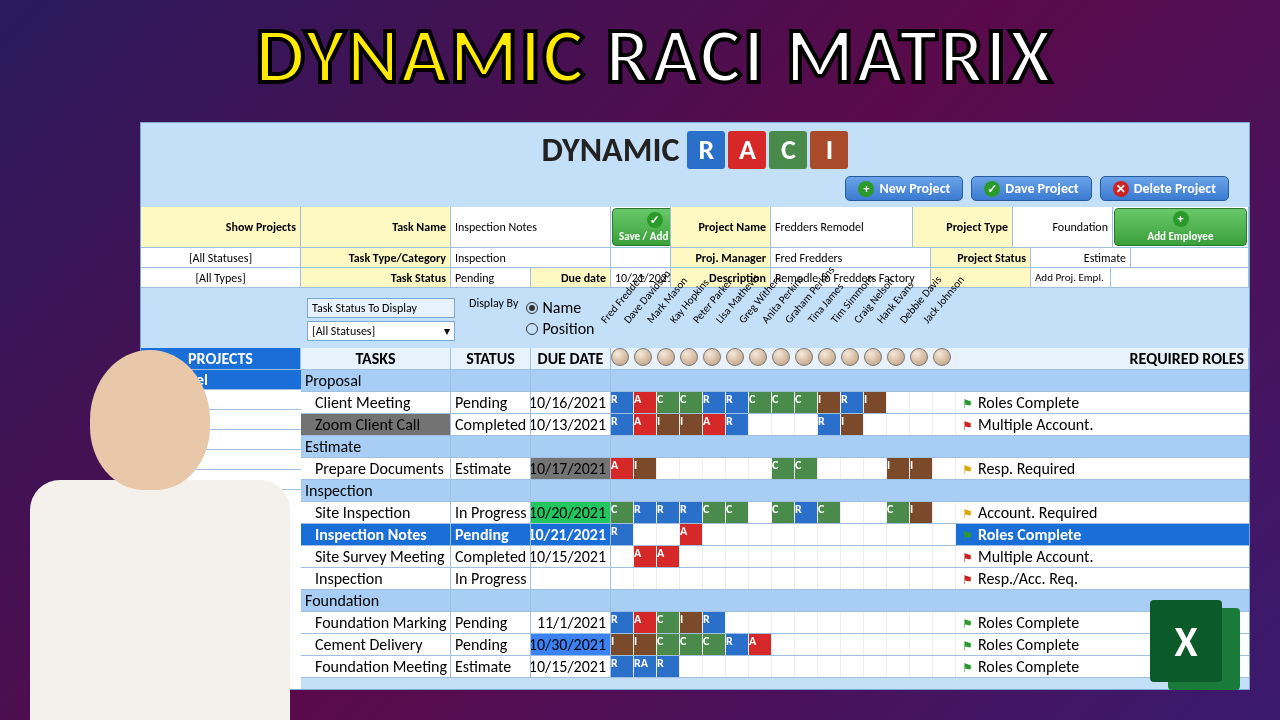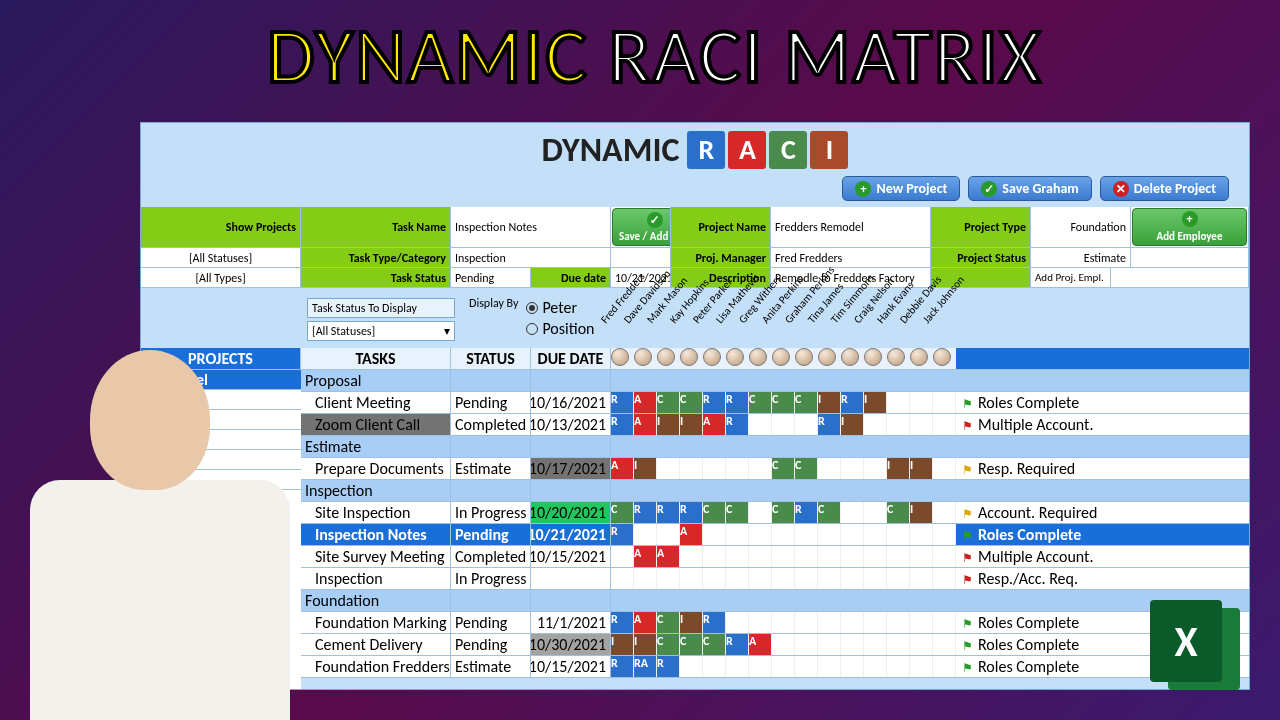--- a/index.html
+++ b/index.html
@@ -1,34 +1,34 @@
 <!DOCTYPE html>
 <html><head>
 <meta charset="utf-8">
 <style>
 * { box-sizing: border-box; margin: 0; padding: 0; font-family: Calibri, Arial, sans-serif; }
 body { width: 1280px; height: 720px; overflow: hidden; background: linear-gradient(135deg, #2a1a5e 0%, #5a0a4a 50%, #3a1a6e 100%); position: relative; }
-.headline { position: absolute; top: 8px; left: 0; right: 0; text-align: center; font-size: 78px; font-weight: 400; letter-spacing: 2px; margin-left: 29px; -webkit-text-stroke: 4px #000; }
+.headline { position: absolute; top: 8px; left: 0; right: 0; text-align: center; font-size: 78px; font-weight: 700; letter-spacing: 2px; margin-left: 29px; -webkit-text-stroke: 4px #000; }
 .headline .w1 { color: #ffea00; }
 .headline .w2 { color: #fff; }
 .app { position: absolute; top: 122px; left: 140px; right: 30px; bottom: 30px; background: #c4e0f9; border: 1px solid #7aa8d4; display: flex; flex-direction: column; }
 .title { text-align: center; font-size: 34px; font-weight: bold; color: #222; padding: 6px 0 2px; display:flex; align-items:center; justify-content:center; gap:8px;}
 .raci-box { display: inline-flex; gap: 3px; }
 .raci-box span { display: inline-flex; width: 38px; height: 38px; align-items: center; justify-content: center; color: #fff; font-weight: bold; font-size: 28px; border-radius: 3px; }
 .rb-R { background: #2a6fc9; } .rb-A { background: #d62828; } .rb-C { background: #4a8a4a; } .rb-I { background: #a94a2a; }
 .toolbar { display: flex; gap: 8px; justify-content: flex-end; padding: 4px 20px 6px; }
 .btn { display: inline-flex; align-items: center; gap: 5px; background: linear-gradient(#6aa3e8,#3a7ad0); border: 1px solid #2a5a9a; border-radius: 5px; padding: 3px 12px; color: #fff; font-size: 14px; font-weight: bold; cursor: pointer; }
 .btn2 { background: linear-gradient(#6ac86a,#3aa03a); border:1px solid #2a7a2a; color:#fff; display:inline-flex; align-items:center; justify-content:center; gap:3px; padding:2px 6px; font-size:11px; font-weight:bold; border-radius:4px; }
 .ic { width: 16px; height: 16px; border-radius: 50%; display: inline-flex; align-items: center; justify-content: center; font-size: 12px; font-weight: bold; }
 .ic-plus { background: #2a9a2a; color: #fff; } .ic-check { background: #2a9a2a; color: #fff; } .ic-x { background: #c22; color: #fff; }
 .row { display:flex; border-bottom:1px solid #a0c0e0; min-height:20px; }
 .row.section { background:#a8cef5; font-weight:normal; }
 .row.sel { background:#1a6ed8; color:#fff; font-weight:bold; }
 .cell { border-right:1px solid #a0c0e0; padding:1px 4px; display:flex; align-items:center; overflow:hidden; white-space:nowrap; }
-.cell.lbl { background:#84cc16; font-weight:bold; justify-content:flex-end; }
+.cell.lbl { background:#fef9c3; font-weight:bold; justify-content:flex-end; }
 .cell.val { background:#fff; }
 .w-proj{width:160px;min-width:160px;} .w-task{width:150px;min-width:150px;} .w-stat{width:80px;min-width:80px;} .w-due{width:80px;min-width:80px;}
 .raci-cell { width:23px;min-width:23px;padding:0;justify-content:center;color:#fff;font-weight:bold;font-size:12px; background:#fff; border-right:1px solid #eee;}
 .raci-R{background:#2a6fc9;} .raci-A{background:#d62828;} .raci-C{background:#4a8a4a;} .raci-I{background:#7a4a2a;}
 .req{flex:1;background:#fff;padding-left:6px;display:flex;align-items:center;gap:4px;}
 .flag{width:12px;height:12px;font-size:12px;}
 .details-row { display:flex; background:#fff; border-bottom:1px solid #a0c0e0; min-height:20px; }
 .details-row .cell { font-size:12px; }
 .filters-area { display:flex; background:#c4e0f9; padding:4px 0; }
 .filter-panel { width:160px; padding:6px 6px 0 6px; font-size:12px; }
@@ -63,40 +63,40 @@
     </span>
   </div>
 
   <div class="toolbar">
     <div class="btn">
         <span class="ic ic-plus">+</span>
         <span>New Project</span>
       </div>
     <div class="btn">
         <span class="ic ic-check">✓</span>
-        <span>Save Graham</span>
+        <span>Dave Project</span>
       </div>
     <div class="btn">
         <span class="ic ic-x">✕</span>
         <span>Delete Project</span>
       </div>
   </div>
 
   <div class="details-row">
     <div class="cell lbl w-proj">Show Projects</div>
     <div class="cell lbl w-task">Task Name</div>
     <div class="cell val" style="width:160px">Inspection Notes</div>
     <div class="cell" style="width:60px;padding:1px;">
         <div class="btn2" style="height:38px;flex-direction:column;line-height:1;">
           <span class="ic ic-check">✓</span>
           <span style="text-align:center">Save / Add Task</span>
         </div>
       </div>
     <div class="cell lbl" style="width:100px">Project Name</div>
-    <div class="cell val" style="width:160px">Fredders Remodel</div>
+    <div class="cell val" style="width:142px">Fredders Remodel</div>
     <div class="cell lbl" style="width:100px">Project Type</div>
     <div class="cell val" style="width:100px;justify-content:flex-end">Foundation</div>
     <div class="cell" style="flex:1;padding:1px;">
         <div class="btn2" style="height:38px;flex-direction:column;width:100%;">
           <span class="ic ic-plus">+</span>
           <span style="text-align:center">Add Employee</span>
         </div>
       </div>
   </div>
   <div class="details-row">
@@ -132,21 +132,21 @@
         </div>
     </div>
     <div class="disp-by">
       <div>Display By</div>
     </div>
     <div style="padding-top:4px">
       <div class="radio">
           <span style="width:12px;height:12px;border:1px solid #333;border-radius:50%;display:inline-flex;align-items:center;justify-content:center">
             <span style="width:6px;height:6px;background:#333;border-radius:50%"></span>
           </span>
-          <span>Peter</span>
+          <span>Name</span>
         </div>
       <div class="radio">
           <span style="width:12px;height:12px;border:1px solid #333;border-radius:50%"></span>
           <span>Position</span>
         </div>
     </div>
     <div class="emp-headers" id="emp-headers">
         <div class="emp-name" style="left: 14px;">Fred Fredders</div>
         <div class="emp-name" style="left: 37px;">Dave Davidson</div>
         <div class="emp-name" style="left: 60px;">Mark Mason</div>
@@ -210,20 +210,21 @@
         <div class="raci-cell" style="background: rgb(232, 242, 252);">
           <div style="width:18px;height:18px;border-radius:50%;background:radial-gradient(circle at 35% 30%,#f8e8d8,#b89878);border:1px solid #777"></div>
         </div>
         <div class="raci-cell" style="background: rgb(232, 242, 252);">
           <div style="width:18px;height:18px;border-radius:50%;background:radial-gradient(circle at 35% 30%,#f8e8d8,#b89878);border:1px solid #777"></div>
         </div>
         <div class="raci-cell" style="background: rgb(232, 242, 252);">
           <div style="width:18px;height:18px;border-radius:50%;background:radial-gradient(circle at 35% 30%,#f8e8d8,#b89878);border:1px solid #777"></div>
         </div>
       </div>
+    <div class="cell" style="flex:1;justify-content:flex-end;font-weight:bold;background:#e8f2fc;color:#000">REQUIRED ROLES</div>
   </div>
 
   <div style="display:flex;flex:1;overflow:hidden">
     <div id="projects-col" style="width:160px;min-width:160px;background:#fff">
         <div class="row" style="min-height: 20px; background: rgb(26, 110, 216); color: rgb(255, 255, 255); padding-left: 8px; align-items: center; font-weight: bold;">Remodel</div>
         <div class="row" style="min-height: 20px; background: rgb(255, 255, 255); color: rgb(0, 0, 0); padding-left: 8px; align-items: center; font-weight: normal;">s Build</div>
         <div class="row" style="min-height: 20px; background: rgb(255, 255, 255); color: rgb(0, 0, 0); padding-left: 8px; align-items: center; font-weight: normal;">itchen</div>
         <div class="row" style="min-height: 20px; background: rgb(255, 255, 255); color: rgb(0, 0, 0); padding-left: 8px; align-items: center; font-weight: normal;">spection</div>
         <div class="row" style="min-height: 20px; background: rgb(255, 255, 255); color: rgb(0, 0, 0); padding-left: 8px; align-items: center; font-weight: normal;"></div>
         <div class="row" style="min-height: 20px; background: rgb(255, 255, 255); color: rgb(0, 0, 0); padding-left: 8px; align-items: center; font-weight: normal;">ate</div>
@@ -441,21 +442,21 @@
           <div class="raci-cell "></div>
           <div class="raci-cell "></div>
           <div class="req" style="background:#fff">
             <span class="flag" style="color:#2a9a2a">⚑</span>
             <span>Roles Complete</span>
           </div>
         </div>
         <div class="row">
           <div class="cell w-task" style="padding-left:14px;background:#fff">Cement Delivery</div>
           <div class="cell w-stat" style="background:#fff">Pending</div>
-          <div class="cell w-due" style="background:#a3a3a3;justify-content:flex-end">10/30/2021</div>
+          <div class="cell w-due" style="background:#3b82f6;justify-content:flex-end">10/30/2021</div>
           <div class="raci-cell raci-I">I</div>
           <div class="raci-cell raci-I">I</div>
           <div class="raci-cell raci-C">C</div>
           <div class="raci-cell raci-C">C</div>
           <div class="raci-cell raci-C">C</div>
           <div class="raci-cell raci-R">R</div>
           <div class="raci-cell raci-A">A</div>
           <div class="raci-cell "></div>
           <div class="raci-cell "></div>
           <div class="raci-cell "></div>
@@ -463,21 +464,21 @@
           <div class="raci-cell "></div>
           <div class="raci-cell "></div>
           <div class="raci-cell "></div>
           <div class="raci-cell "></div>
           <div class="req" style="background:#fff">
             <span class="flag" style="color:#2a9a2a">⚑</span>
             <span>Roles Complete</span>
           </div>
         </div>
         <div class="row">
-          <div class="cell w-task" style="padding-left:14px;background:#fff">Foundation Fredders</div>
+          <div class="cell w-task" style="padding-left:14px;background:#fff">Foundation Meeting</div>
           <div class="cell w-stat" style="background:#fff">Estimate</div>
           <div class="cell w-due" style="background:#fff;justify-content:flex-end">10/15/2021</div>
           <div class="raci-cell raci-R">R</div>
           <div class="raci-cell raci-R">RA</div>
           <div class="raci-cell raci-R">R</div>
           <div class="raci-cell "></div>
           <div class="raci-cell "></div>
           <div class="raci-cell "></div>
           <div class="raci-cell "></div>
           <div class="raci-cell "></div>

